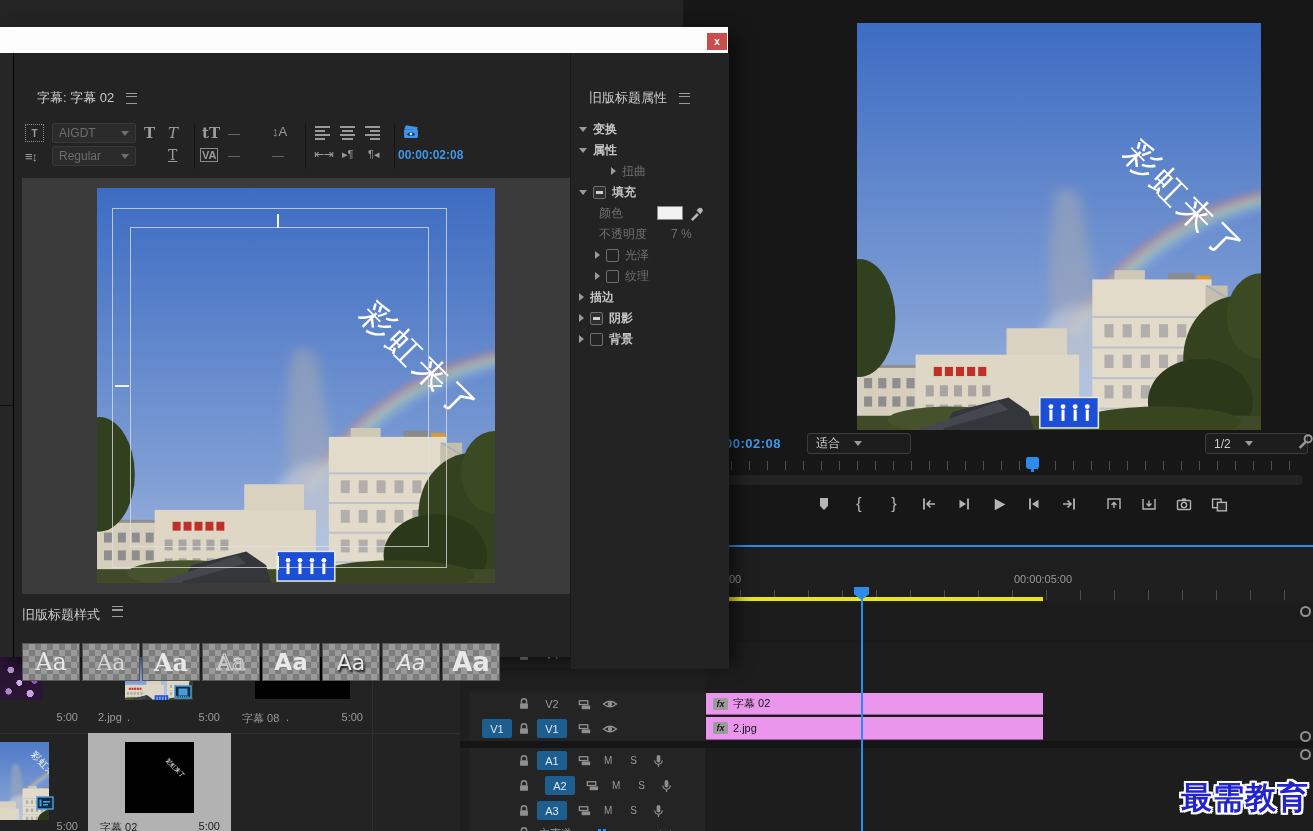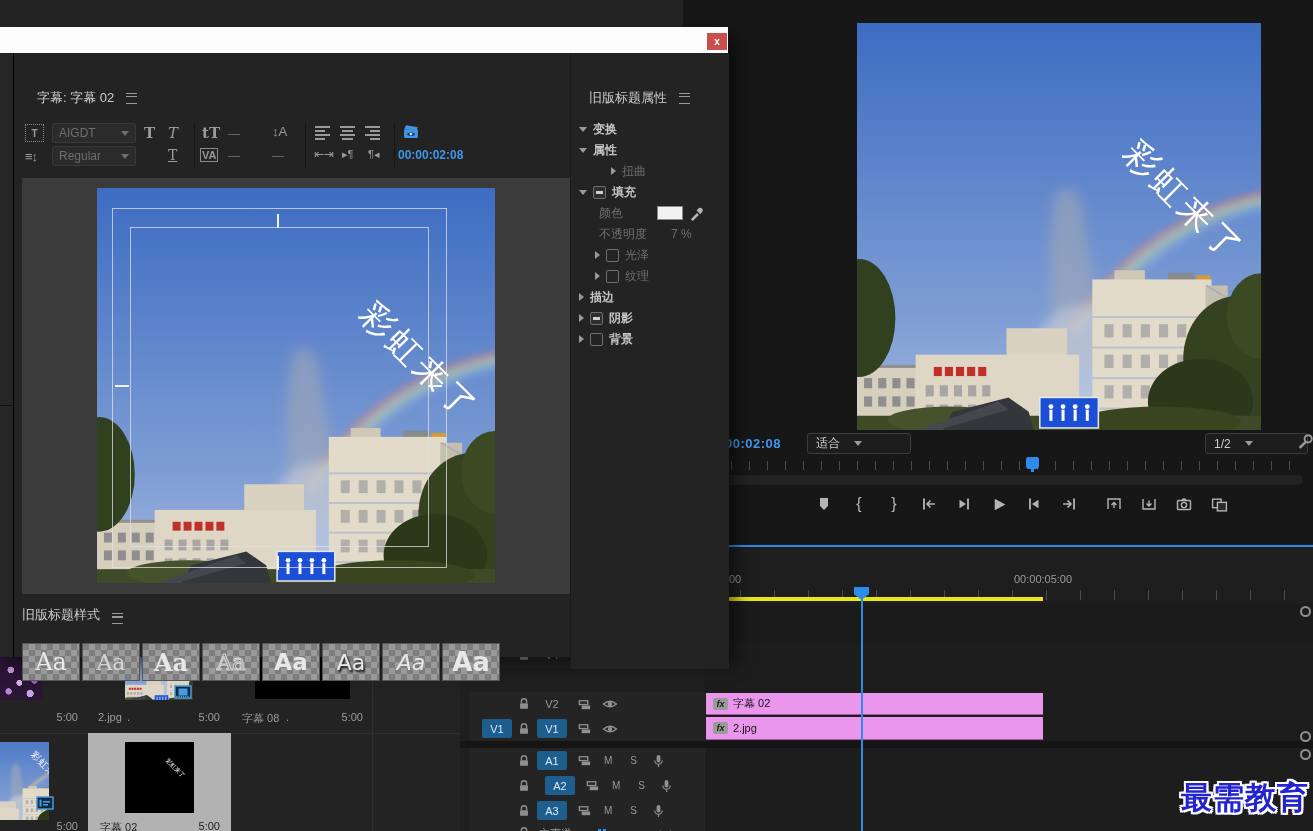--- a/index.html
+++ b/index.html
@@ -694,21 +694,21 @@
         <use href="#scene" width="400" height="400"></use>
       </svg>
       <div class="safe" style="left:90px;top:30px;width:333px;height:358px;"></div>
       <div class="safe" style="left:108px;top:49px;width:297px;height:318px;"></div>
       <div class="tick" style="left:255px;top:36px;width:2px;height:14px;"></div>
       <div class="tick" style="left:255px;top:378px;width:2px;height:14px;"></div>
       <div class="tick" style="left:93px;top:207px;width:14px;height:2px;"></div>
       <div class="tick" style="left:406px;top:207px;width:14px;height:2px;"></div>
     </div>
 
-    <div class="abs styles-head" style="display:flex;align-items:flex-end;gap:12px;">
+    <div class="abs styles-head" style="display:flex;align-items:flex-start;gap:12px;">
       <span class="phead">旧版标题样式</span>
       <span class="menu3"></span>
     </div>
     <div class="abs swrow">
       <span class="sw f-serif sw1">Aa</span>
       <span class="sw f-serif sw2">Aa</span>
       <span class="sw f-serif sw3">Aa</span>
       <span class="sw f-serif sw4">Aa</span>
       <span class="sw f-sans sw5">Aa</span>
       <span class="sw f-sans sw6">Aa</span>

